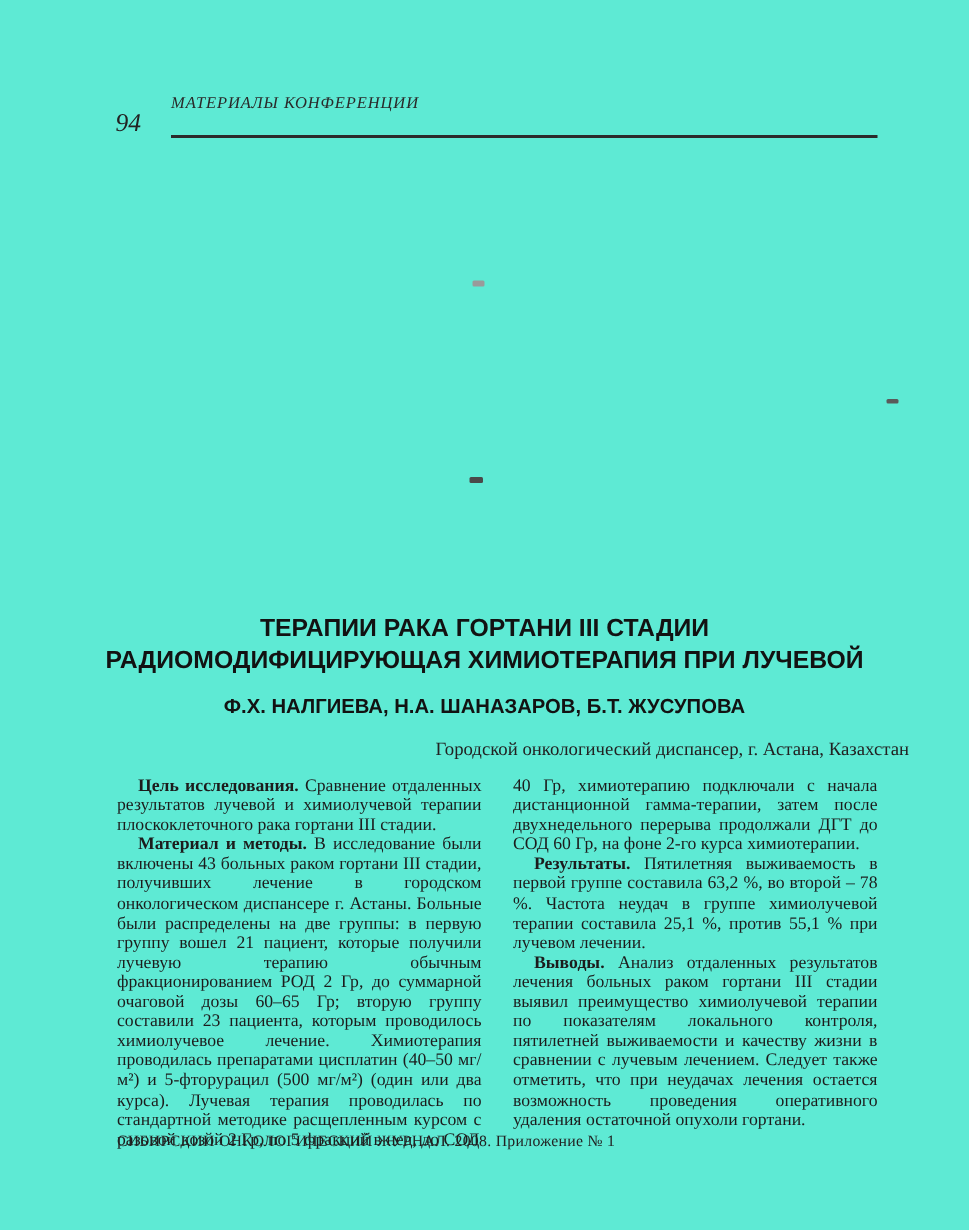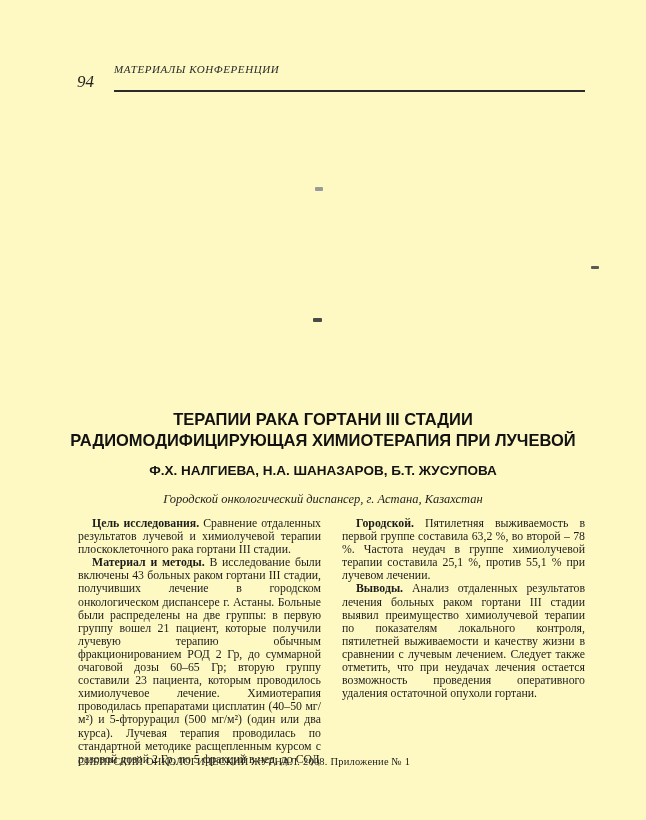--- a/index.html
+++ b/index.html
@@ -1,20 +1,20 @@
 <!DOCTYPE html>
 <html><head>
 <meta charset="utf-8">
 <style>
   html, body { margin: 0; padding: 0; background: #e8e8e8; }
   .page {
     position: relative;
     width: 646px;
     height: 820px;
-    background: #fef9c3;
+    background: #5eead4;
     font-family: "Liberation Serif", serif;
     color: #1c1c1c;
     overflow: hidden;
   }
   .running-head {
     position: absolute;
     top: 63px; left: 114px; width: 471px;
     font-style: italic;
     font-size: 11px;
     letter-spacing: 0.6px;
@@ -47,22 +47,21 @@
     top: 463px; left: 40px; width: 566px;
     text-align: center;
     font-family: "Liberation Sans", sans-serif;
     font-weight: bold;
     font-size: 13.5px;
     color: #121212;
   }
   .affiliation {
     position: absolute;
     top: 492px; left: 40px; width: 566px;
-    text-align: center;
-    font-style: italic;
+    text-align: right;
     font-size: 12.5px;
     color: #222;
   }
   .body-columns {
     position: absolute;
     top: 517px; left: 78px; width: 507px;
     display: flex;
     gap: 21px;
   }
   .col {
@@ -108,20 +107,21 @@
   <div class="authors">Ф.Х. НАЛГИЕВА, Н.А. ШАНАЗАРОВ, Б.Т. ЖУСУПОВА</div>
 
   <div class="affiliation">Городской онкологический диспансер, г. Астана, Казахстан</div>
 
   <div class="body-columns">
     <div class="col">
       <p><b class="lead">Цель исследования.</b> <span>Сравнение отдаленных результатов лучевой и химиолучевой терапии плоскоклеточного рака гортани III стадии.</span></p>
       <p><b class="lead">Материал и методы.</b> <span>В исследование были включены 43 больных раком гортани III стадии, получивших лечение в городском онкологическом диспансере г. Астаны. Больные были распределены на две группы: в первую группу вошел 21 пациент, которые получили лучевую терапию обычным фракционированием РОД 2 Гр, до суммарной очаговой дозы 60–65 Гр; вторую группу составили 23 пациента, которым проводилось химиолучевое лечение. Химиотерапия проводилась препаратами цисплатин (40–50 мг/м²) и 5-фторурацил (500 мг/м²) (один или два курса). Лучевая терапия проводилась по стандартной методике расщепленным курсом с разовой дозой 2 Гр, по 5 фракций в нед, до СОД</span></p>
     </div>
     <div class="col">
-      <p><b class="lead">Городской.</b> <span>Пятилетняя выживаемость в первой группе составила 63,2 %, во второй – 78 %. Частота неудач в группе химиолучевой терапии составила 25,1 %, против 55,1 % при лучевом лечении.</span></p>
+      <p class="continuation"><span>40 Гр, химиотерапию подключали с начала дистанционной гамма-терапии, затем после двухнедельного перерыва продолжали ДГТ до СОД 60 Гр, на фоне 2-го курса химиотерапии.</span></p>
+      <p><b class="lead">Результаты.</b> <span>Пятилетняя выживаемость в первой группе составила 63,2 %, во второй – 78 %. Частота неудач в группе химиолучевой терапии составила 25,1 %, против 55,1 % при лучевом лечении.</span></p>
       <p><b class="lead">Выводы.</b> <span>Анализ отдаленных результатов лечения больных раком гортани III стадии выявил преимущество  химиолучевой терапии по показателям локального контроля, пятилетней выживаемости и качеству жизни в сравнении с  лучевым лечением. Следует также отметить, что при неудачах лечения остается возможность проведения оперативного удаления остаточной опухоли гортани.</span></p>
     </div>
   </div>
 
   <div class="footer">СИБИРСКИЙ ОНКОЛОГИЧЕСКИЙ ЖУРНАЛ. 2008. Приложение № 1</div>
 
 </div>
 
 </body></html>

